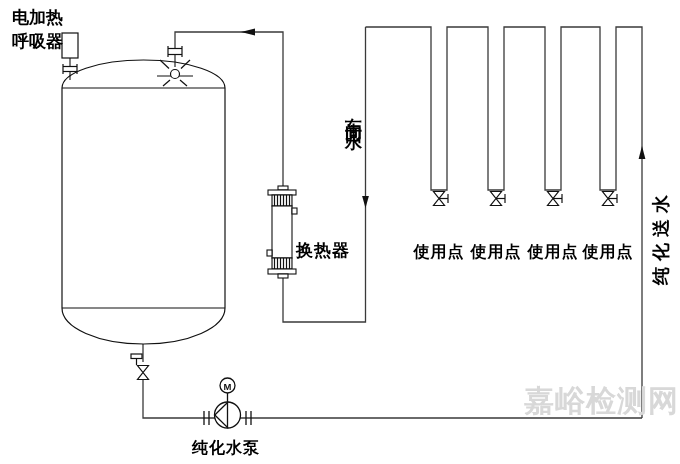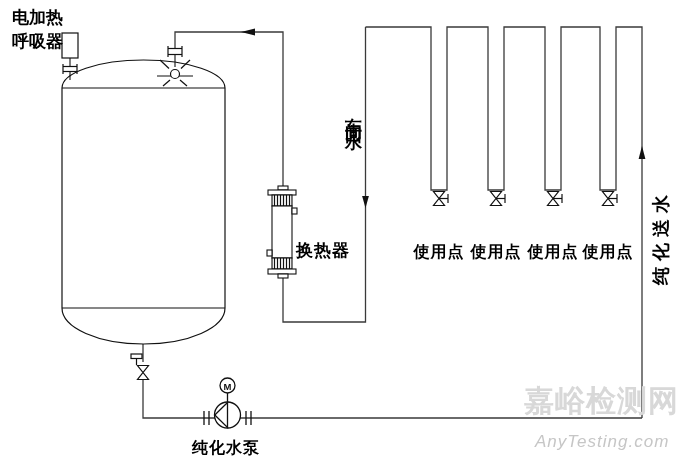--- a/index.html
+++ b/index.html
@@ -161,14 +161,13 @@
   <div class="lbl lbl-usepoint" style="left:409px;">使用点</div>
   <div class="lbl lbl-usepoint" style="left:466px;">使用点</div>
   <div class="lbl lbl-usepoint" style="left:523px;">使用点</div>
   <div class="lbl lbl-usepoint" style="left:578px;">使用点</div>
 
   <div class="lbl lbl-supply">纯化送水</div>
 
   <div class="lbl lbl-pump">纯化水泵</div>
 
   <div class="wm-cn">嘉峪检测网</div>
-  <div class="wm-en">AnyTesting.com</div>
 </div>
 
 </body></html>

